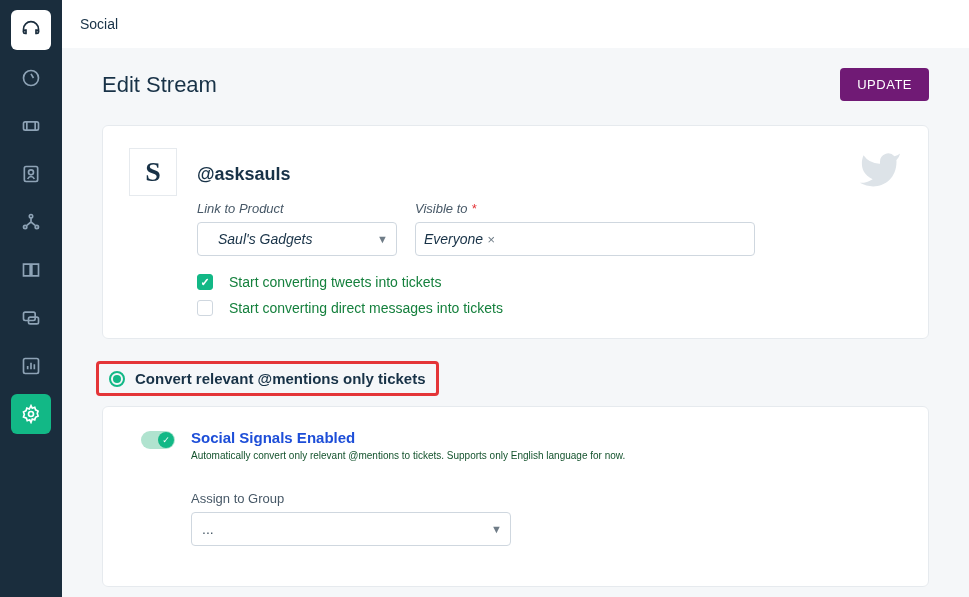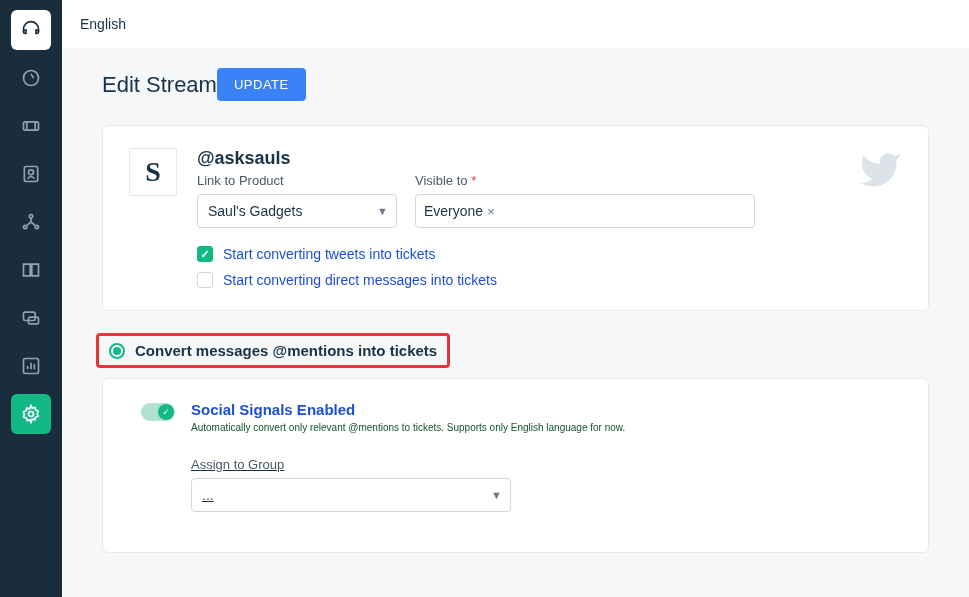--- a/index.html
+++ b/index.html
@@ -6,57 +6,57 @@
   body { font-family: -apple-system, BlinkMacSystemFont, "Segoe UI", Helvetica, Arial, sans-serif; background: #fff; color: #183247; width: 969px; height: 597px; overflow: hidden; }
   .app { display: flex; height: 100%; }
   .sidebar { width: 62px; background: #1a2d3d; display: flex; flex-direction: column; align-items: center; padding-top: 10px; gap: 8px; }
   .nav-item { width: 40px; height: 40px; display: flex; align-items: center; justify-content: center; border-radius: 6px; color: #8ea3b6; cursor: pointer; }
   .nav-item.active-white { background: #fff; color: #1a2d3d; }
   .nav-item.active-green { background: #12b886; color: #fff; }
   .nav-item svg { width: 20px; height: 20px; }
   .main { flex: 1; background: #f5f7f9; display: flex; flex-direction: column; }
   .topbar { background: #fff; height: 48px; display: flex; align-items: center; padding: 0 18px; font-size: 14px; color: #183247; }
   .content { flex: 1; padding: 20px 40px; overflow: auto; }
-  .header-row { display: flex; align-items: center; margin-bottom: 24px; }
+  .header-row { display: flex; justify-content: space-between; align-items: center; margin-bottom: 24px; }
   .page-title { font-size: 22px; font-weight: 400; color: #183247; }
   .btn { border-radius: 4px; font-size: 13px; padding: 8px 16px; cursor: pointer; border: 1px solid transparent; letter-spacing: 0.5px; }
   .btn-cancel { background: #fff; border: 1px solid #cfd7df; color: #183247; }
-  .btn-update { background: #3b82f6; color: #fff; }
+  .btn-update { background: #701a75; color: #fff; }
   .card { background: #fff; border: 1px solid #e6eaee; border-radius: 6px; }
   .card-pad { padding: 22px 26px; }
   .account-row { display: flex; gap: 20px; position: relative; }
   .avatar { width: 48px; height: 48px; background: #fff; border: 1px solid #e6eaee; display: flex; align-items: center; justify-content: center; font-family: Georgia, serif; font-size: 28px; font-weight: bold; }
   .acct-info { flex: 1; }
-  .handle { font-size: 18px; font-weight: 600; color: #183247; }
+  .handle { font-size: 18px; font-weight: 600; color: #183247; margin-top: 16px; }
   .desc { font-size: 13px; color: #6f7c87; margin-top: 4px; }
   .twitter-icon { position: absolute; right: 0; top: 0; color: #dde3e8; }
-  .form-row { display: flex; gap: 18px; margin-top: 4px; }
+  .form-row { display: flex; gap: 18px; margin-top: 16px; font-style: italic; }
   .field { display: flex; flex-direction: column; gap: 6px; }
   .label { font-size: 13px; color: #475867; }
   .req { color: #e43538; }
-  .select { position: relative; width: 200px; height: 34px; border: 1px solid #cfd7df; border-radius: 4px; background: #fff; display: flex; align-items: center; padding: 0 10px; font-size: 14px; color: #183247; cursor: pointer; }
+  .select { position: relative; width: 200px; height: 34px; border: 1px solid #cfd7df; border-radius: 4px; background: #fff; display: flex; align-items: center; padding: 0 20px; font-size: 14px; color: #183247; cursor: pointer; }
   .select .chev { position: absolute; right: 8px; color: #6f7c87; font-size: 11px; }
   .tagbox { width: 340px; height: 34px; border: 1px solid #cfd7df; border-radius: 4px; background: #fff; display: flex; align-items: center; padding: 12px 8px; }
   .tag { font-size: 14px; color: #183247; display: flex; align-items: center; gap: 4px; }
   .tag .x { color: #6f7c87; cursor: pointer; font-size: 13px; }
   .checks { margin-top: 18px; display: flex; flex-direction: column; gap: 10px; }
-  .chk-row { display: flex; align-items: center; gap: 10px; font-size: 14px; color: #1d4ed8; }
+  .chk-row { display: flex; align-items: center; gap: 16px; font-size: 14px; color: #15803d; }
   .chk { width: 16px; height: 16px; border: 1px solid #cfd7df; border-radius: 3px; display: flex; align-items: center; justify-content: center; cursor: pointer; }
   .chk.checked { background: #12b886; border-color: #12b886; color: #fff; }
   .chk.checked::after { content: "✓"; font-size: 11px; font-weight: bold; }
   .radio-section { margin-top: 22px; margin-bottom: 10px; display: flex; align-items: center; gap: 10px; border: 3px solid #e43538; border-radius: 4px; padding: 6px 10px; width: fit-content; margin-left: -6px; }
   .radio { width: 16px; height: 16px; border: 2px solid #12b886; border-radius: 50%; display: flex; align-items: center; justify-content: center; cursor: pointer; }
   .radio .dot { width: 8px; height: 8px; background: #12b886; border-radius: 50%; }
   .radio-label { font-size: 15px; font-weight: 600; color: #183247; }
   .sig-row { display: flex; gap: 16px; }
   .toggle { width: 34px; height: 18px; background: #b0e3cf; border-radius: 10px; position: relative; flex-shrink: 0; margin-top: 2px; }
   .toggle .knob { width: 16px; height: 16px; background: #12b886; border-radius: 50%; position: absolute; right: 1px; top: 1px; display: flex; align-items: center; justify-content: center; color: #fff; font-size: 9px; }
   .sig-title { font-size: 15px; font-weight: 600; color: #1d4ed8; }
   .sig-desc { font-size: 10px; color: #14532d; margin-top: 4px; }
-  .group-sec { margin-top: 24px; text-decoration: underline; }
+  .group-sec { margin-top: 30px; }
   .group-select { width: 320px; height: 34px; border: 1px solid #cfd7df; border-radius: 4px; background: #fff; display: flex; align-items: center; padding: 0 10px; font-size: 14px; color: #475867; position: relative; cursor: pointer; margin-top: 6px; }
   .group-select .chev { position: absolute; right: 8px; color: #6f7c87; font-size: 11px; }
   .card2-pad { padding: 22px 26px 40px 38px; }
 </style>
 </head>
 <body>
 
 <div class="app">
   <div class="sidebar">
     <div class="nav-item active-white">
@@ -112,21 +112,21 @@
     <div class="nav-item active-green">
       <svg viewBox="0 0 24 24" fill="none" stroke="currentColor" stroke-width="2">
           <circle cx="12" cy="12" r="3"></circle>
           <path d="M12 2l1.5 3 3-1 1 3 3 1.5-1 3 1 3-3 1.5-1 3-3-1L12 22l-1.5-3-3 1-1-3L3 15.5l1-3-1-3L6 8l1-3 3 1z"></path>
         </svg>
     </div>
   </div>
 
   <div class="main">
     <div class="topbar">
-      <span>English</span>
+      <span>Social</span>
     </div>
 
     <div class="content">
       <div class="header-row">
         <div class="page-title">Edit Stream</div>
         <div style="display:flex;gap:10px;">
           <button class="btn btn-update">UPDATE</button>
         </div>
       </div>
 
@@ -173,21 +173,21 @@
                 <path d="M23 3a10.9 10.9 0 0 1-3.14 1.53 4.48 4.48 0 0 0-7.86 3v1A10.66 10.66 0 0 1 3 4s-4 9 5 13a11.64 11.64 0 0 1-7 2c9 5 20 0 20-11.5a4.5 4.5 0 0 0-.08-.83A7.72 7.72 0 0 0 23 3z"></path>
               </svg>
           </div>
         </div>
       </div>
 
       <div class="radio-section">
         <div class="radio">
             <div class="dot"></div>
           </div>
-        <span class="radio-label">Convert messages @mentions into tickets</span>
+        <span class="radio-label">Convert relevant @mentions only tickets</span>
       </div>
 
       <div class="card card2-pad">
         <div class="sig-row">
           <div class="toggle">
             <div class="knob">✓</div>
           </div>
           <div style="flex:1;">
             <div class="sig-title">Social Signals Enabled</div>
             <div class="sig-desc">Automatically convert only relevant @mentions to tickets. Supports only English language for now.</div>

